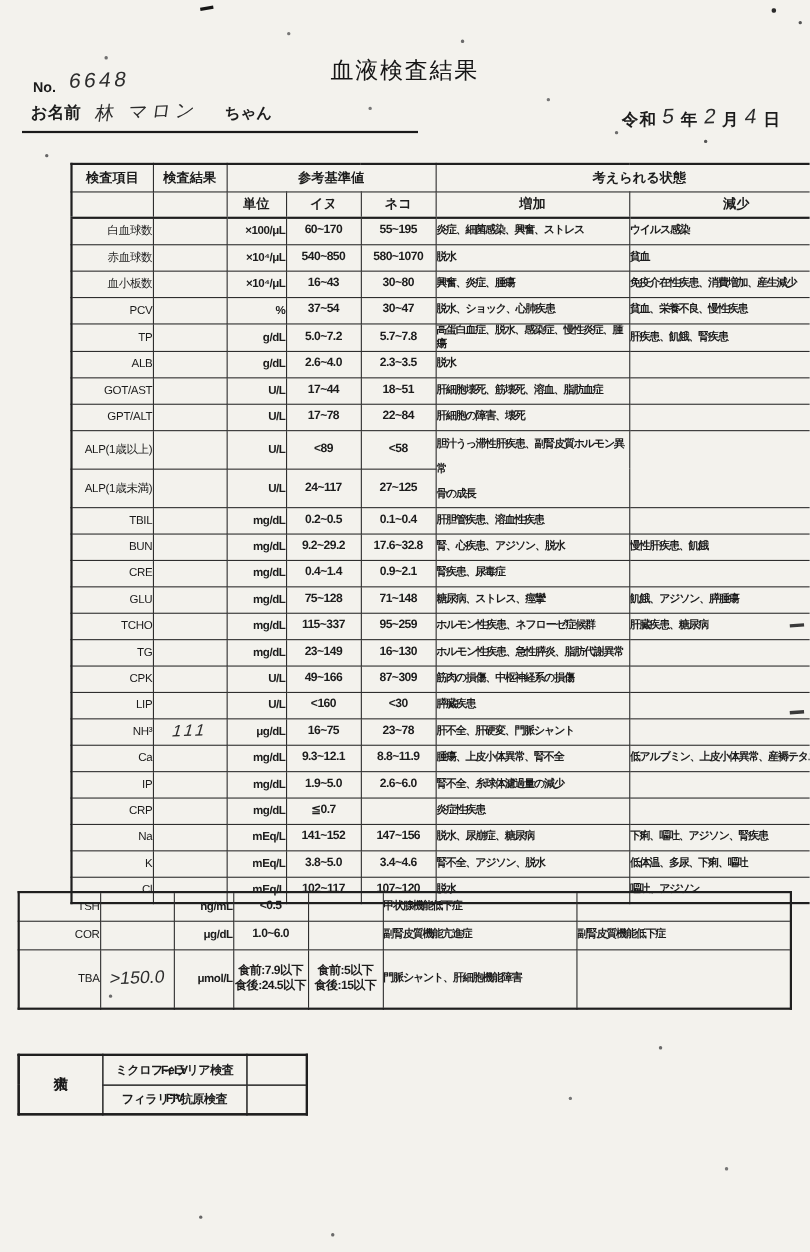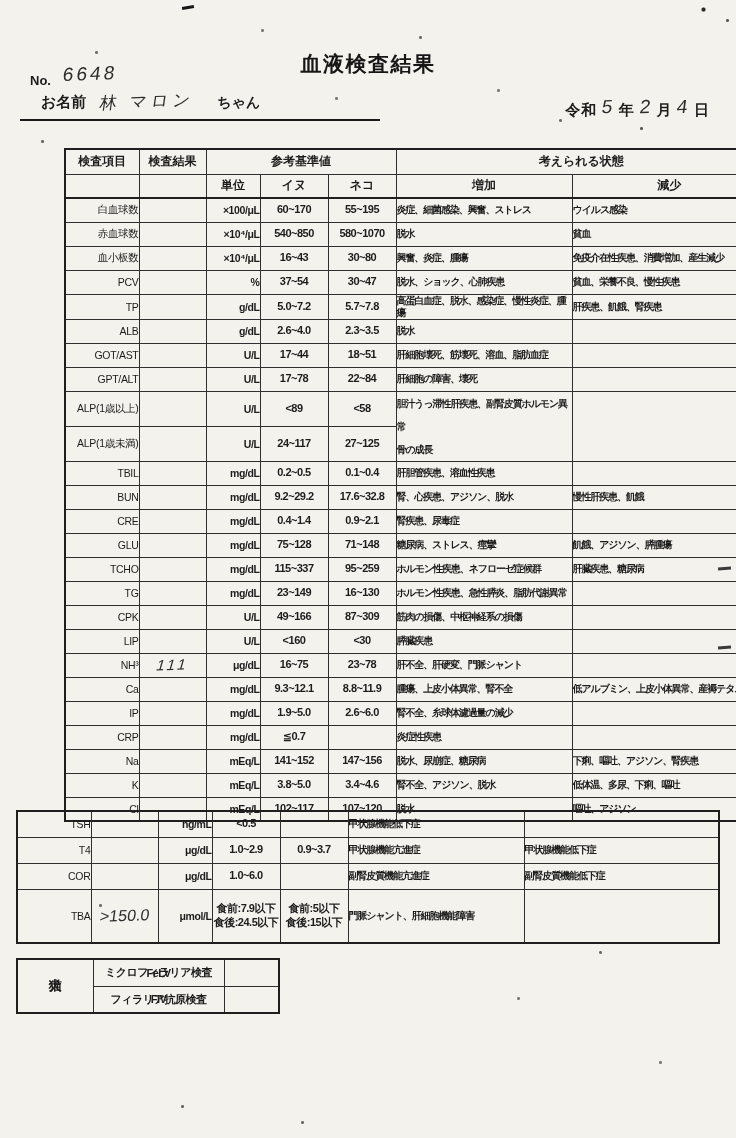--- a/index.html
+++ b/index.html
@@ -20,26 +20,26 @@
       336px 98px 0 1px #777, 727px 20px 0 1px #555, 600px 952px 0 1px #6a6a6a,
       182px 1106px 0 1px #666, 518px 998px 0 1px #777, 302px 1122px 0 1px #6a6a6a,
       660px 1062px 0 1px #777, 100px 905px 0 1px #6a6a6a, 498px 90px 0 1px #777,
       96px 52px 0 1px #6f6f6f;}
   .dash1{position:absolute;left:182px;top:6px;width:12px;height:3px;background:#161616;transform:rotate(-9deg);}
   .tick1{position:absolute;left:718px;top:567px;width:13px;height:3px;background:#3a3a3a;transform:rotate(-4deg);}
   .tick2{position:absolute;left:718px;top:646px;width:13px;height:3px;background:#3a3a3a;transform:rotate(-4deg);}
 
   
   .title{position:absolute;top:50px;left:0;width:736px;text-align:center;
-    font-size:21px;font-weight:bold;letter-spacing:1.5px;color:#161616;}
+    font-size:21px;font-weight:normal;letter-spacing:1.5px;color:#161616;}
   .no-block{position:absolute;top:68px;left:30px;font-size:13px;font-weight:bold;}
   .no-block .ink{font-size:19px;margin-left:12px;position:relative;top:-5px;letter-spacing:3px;}
   .name-block{position:absolute;top:90px;left:20px;width:360px;height:29px;
     border-bottom:2.5px solid #1a1a1a;font-size:15px;font-weight:bold;}
-  .name-block .label{margin-left:21px;}
+  .name-block .label{margin-left:8px;}
   .name-block .ink{font-size:17px;margin-left:14px;letter-spacing:4px;}
   .name-block .suffix{margin-left:23px;font-size:14px;}
   .date-block{position:absolute;top:98px;right:26px;font-size:15px;font-weight:bold;letter-spacing:1px;}
   .date-block .ink{font-size:19px;margin:0 5px;position:relative;top:-2px;}
 
   
   .ink{display:inline-block;font-weight:normal;color:#2d2d2d;
     transform:skewX(-10deg) rotate(-2deg);}
   .ink.slashy{transform:skewX(-18deg) rotate(-2deg);letter-spacing:3px;font-size:15px;}
 
@@ -366,29 +366,20 @@
         <tr>
           <td class="c-item">TSH</td>
           <td class="c-result"></td>
           <td class="c-unit">ng/mL</td>
           <td class="c-num">&lt;0.5</td>
           <td class="c-num"></td>
           <td class="c-inc">甲状腺機能低下症</td>
           <td class="c-dec"></td>
         </tr>
         <tr>
-          <td class="c-item">T4</td>
-          <td class="c-result"></td>
-          <td class="c-unit">μg/dL</td>
-          <td class="c-num">1.0~2.9</td>
-          <td class="c-num">0.9~3.7</td>
-          <td class="c-inc">甲状腺機能亢進症</td>
-          <td class="c-dec">甲状腺機能低下症</td>
-        </tr>
-        <tr>
           <td class="c-item">COR</td>
           <td class="c-result"></td>
           <td class="c-unit">μg/dL</td>
           <td class="c-num">1.0~6.0</td>
           <td class="c-num"></td>
           <td class="c-inc">副腎皮質機能亢進症</td>
           <td class="c-dec">副腎皮質機能低下症</td>
         </tr>
         <tr class="tall">
           <td class="c-item">TBA</td>

